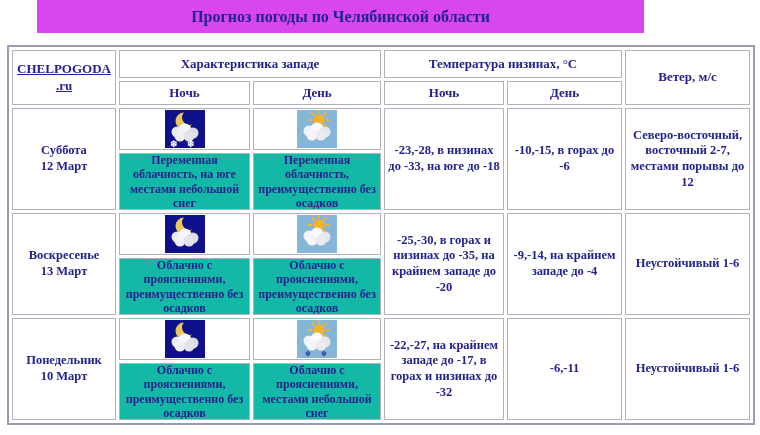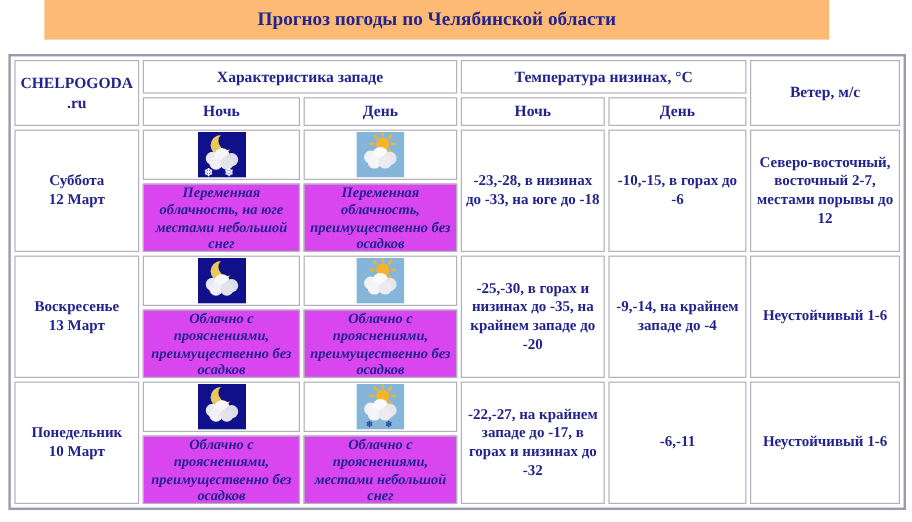--- a/index.html
+++ b/index.html
@@ -5,23 +5,23 @@
   html, body {
     margin: 0; padding: 0;
     width: 760px; height: 435px;
     background: #ffffff;
     font-family: "Liberation Serif", "DejaVu Serif", serif;
     overflow: hidden;
   }
   .title-bar {
     margin-left: 37px;
     margin-top: 0;
-    width: 654px;
+    width: 607px;
     height: 33px;
-    background: #fdba74;
+    background: #d946ef;
     display: flex;
     align-items: center;
     justify-content: center;
   }
   .title-bar span {
     color: #23238e;
     font-weight: bold;
     font-size: 16px;
   }
   table.forecast {
@@ -41,54 +41,53 @@
     text-align: center;
     vertical-align: middle;
     font-size: 12.5px;
     line-height: 1.25;
     padding: 1px 3px;
     box-sizing: border-box;
     word-wrap: break-word;
   }
   tr.hdr1 td { height: 28px; font-size: 13px; }
   tr.hdr2 td { height: 24px; font-size: 13px; }
-  td.brand { font-size: 13px; letter-spacing: 0; }
+  td.brand { font-size: 13px; letter-spacing: 0; text-decoration: underline; }
   tr.day-row td { height: 102px; }
   td.day-cell { font-size: 13px; }
   td.wx-cell {
     border: none !important;
     padding: 0 !important;
     vertical-align: top;
     background: transparent;
   }
   .icon-box {
     border: 1px solid #b2b2bc;
     background: #ffffff;
     height: 42px;
     margin-bottom: 3px;
     display: flex;
     align-items: center;
     justify-content: center;
     box-sizing: border-box;
   }
   .desc-box {
     border: 1px solid #b2b2bc;
-    background: #d946ef;
+    background: #14b8a6;
     height: 57px;
     display: flex;
     align-items: center;
     justify-content: center;
     box-sizing: border-box;
     font-size: 12px;
     line-height: 1.2;
     color: #23238e;
     font-weight: bold;
     padding: 0 2px;
     text-align: center;
-    font-style: italic;
   }
   .wicon { display: inline-block; width: 40px; height: 38px; }
   .wicon svg { display: block; }
   td.temp-cell, td.wind-cell { font-size: 12.5px; padding: 1px 5px; }
 </style>
 </head>
 <body>
 
 <div class="title-bar">
   <span>Прогноз погоды по Челябинской области</span>

